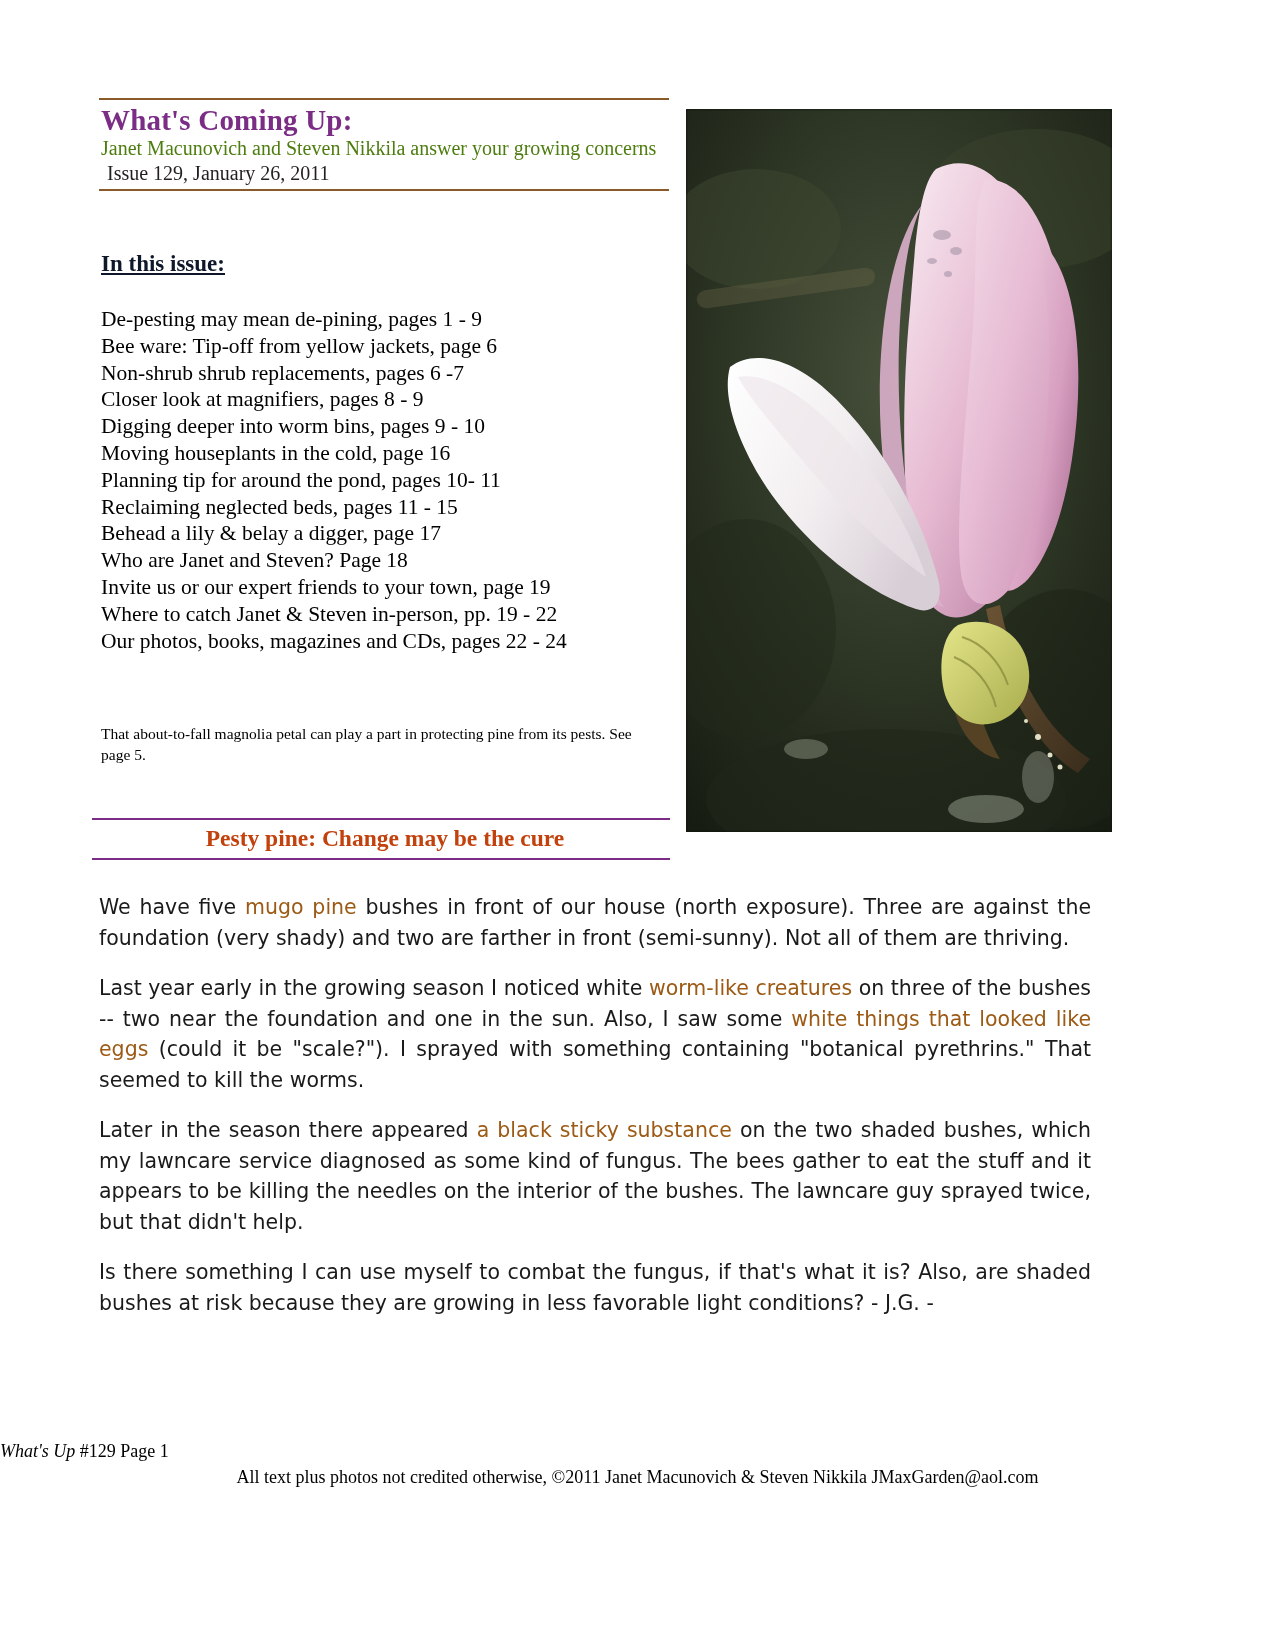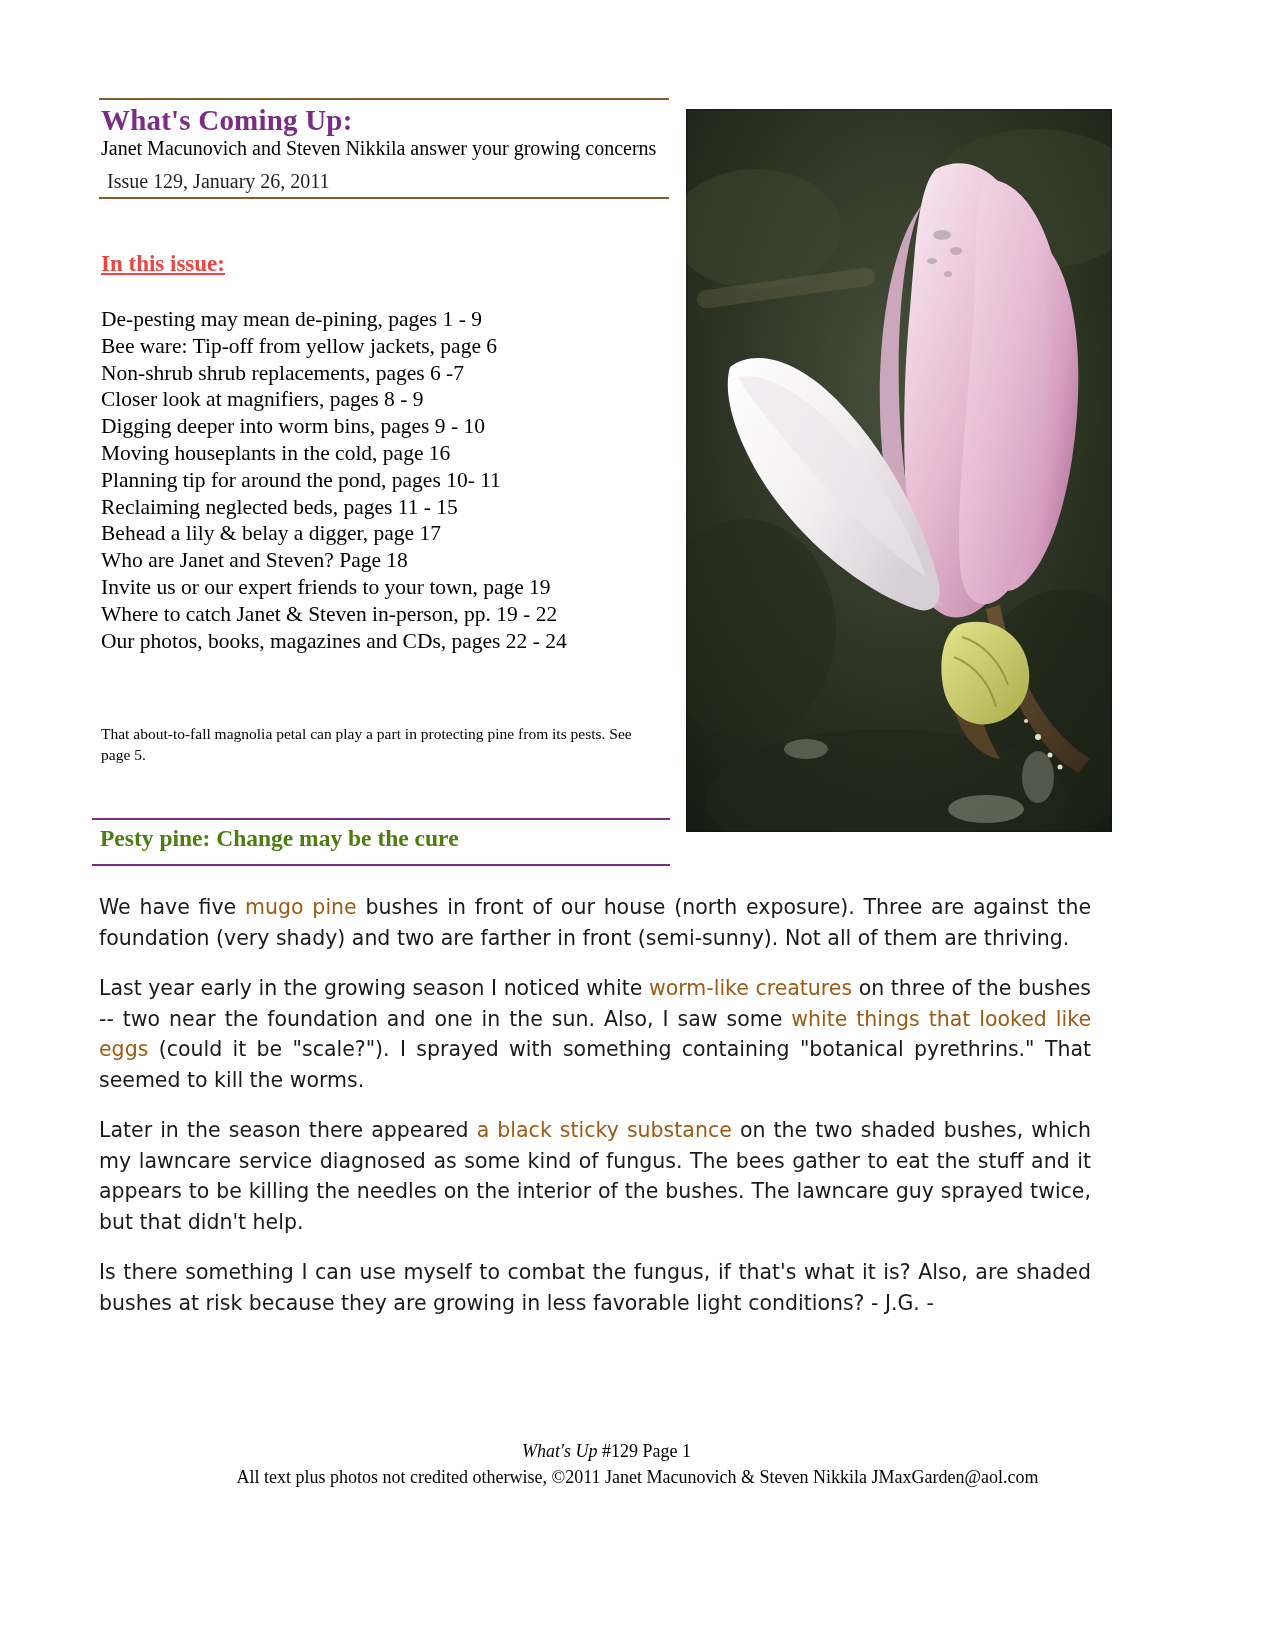--- a/index.html
+++ b/index.html
@@ -44,39 +44,39 @@
   .masthead-title {
     font-size: 29px;
     font-weight: bold;
     color: #7b2d86;
     letter-spacing: .2px;
     margin: 4px 0 0 2px;
     line-height: 1.12;
   }
   .masthead-sub {
     font-size: 20px;
-    color: #000000;
+    color: #4d7c0f;
     line-height: 1.18;
-    margin: 1px 0 8px 2px;
+    margin: 1px 0 0 2px;
   }
   .masthead-issue {
     font-size: 20px;
     color: #231f20;
     line-height: 1.2;
     margin: 0 0 3px 8px;
   }
 
   
   .toc-head {
     position: absolute;
     left: 101px;
     top: 251px;
     font-size: 23px;
     font-weight: bold;
-    color: #ef4444;
+    color: #0f172a;
     text-decoration: underline;
   }
   .toc-list {
     position: absolute;
     left: 101px;
     top: 306px;
     width: 580px;
     font-size: 21.5px;
     line-height: 26.8px;
     color: #000;
@@ -113,23 +113,24 @@
     width: 578px;
   }
   .section-rule {
     border-top: 2px solid #7b2d86;
     width: 578px;
     height: 0;
   }
   .section-head {
     font-size: 23.5px;
     font-weight: bold;
-    color: #4d7c0f;
-    padding: 6px 0 12px 8px;
+    color: #c2410c;
+    padding: 6px 0 6px 8px;
     line-height: 1.1;
+    text-align: center;
   }
   .section-rule-bottom {
     border-top: 2px solid #7b2d86;
     width: 578px;
     height: 0;
   }
 
   
   .body-copy {
     position: absolute;
@@ -149,21 +150,21 @@
   .footer {
     position: absolute;
     left: 0;
     top: 1438px;
     width: 1275px;
     text-align: center;
     font-size: 18px;
     color: #000;
     line-height: 26px;
   }
-  .footer .line1 { padding-right: 62px; text-align: center; }
+  .footer .line1 { padding-right: 62px; text-align: left; }
   .footer .line1 i { font-style: italic; }
   .footer .line2 { text-align: center; }
 </style>
 </head>
 <body>
 
 <div class="page">
 
   <div class="masthead">
     <div class="masthead-rule-top"></div>

